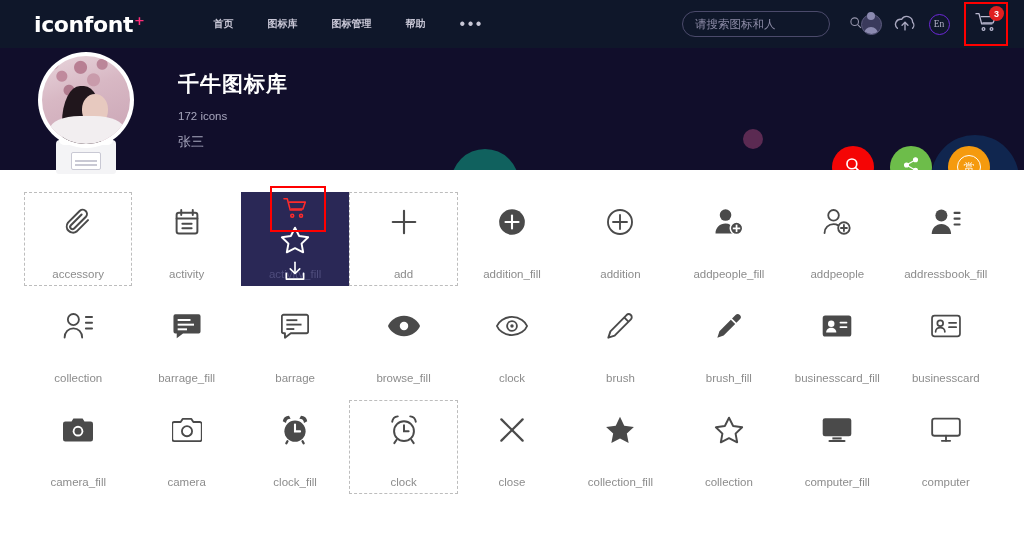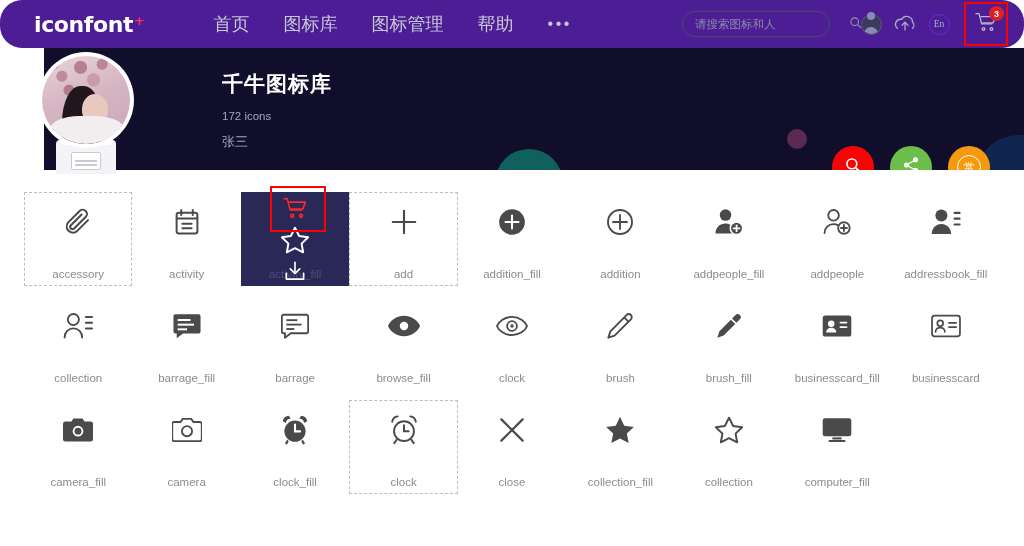--- a/index.html
+++ b/index.html
@@ -9,25 +9,24 @@
     background:#ffffff;
     color:#333;
     -webkit-font-smoothing:antialiased;
   }
   #app { position:relative; width:1024px; height:546px; overflow:hidden; }
 
   
   .header {
     position:relative;
     height:48px;
-    background:#4c1d95;
+    background:#0f172a;
     display:flex;
     align-items:center;
     z-index:30;
-    border-radius:22px;
   }
   .brand {
     margin-left:34px;
     font-size:22px;
     font-weight:bold;
     color:#ffffff;
     letter-spacing:-0.4px;
     position:relative;
     font-family:"DejaVu Sans", sans-serif;
   }
@@ -40,23 +39,24 @@
     font-weight:bold;
   }
   .nav {
     display:flex;
     align-items:center;
     margin-left:70px;
     gap:34px;
   }
   .nav-item {
     color:#c8c7d6;
-    font-size:18px;
+    font-size:10px;
     cursor:pointer;
     white-space:nowrap;
+    font-weight:bold;
   }
   .nav-dots {
     color:#c8c7d6;
     font-size:16px;
     letter-spacing:2.5px;
     cursor:pointer;
     line-height:8px;
   }
   .header-right {
     margin-left:auto;
@@ -132,21 +132,20 @@
     display:flex;align-items:center;justify-content:center;
     font-weight:bold;
   }
 
   
   .banner {
     position:relative;
     height:122px;
     background:#110e2b;
     overflow:hidden;
-    margin-left:44px;
   }
   .deco { position:absolute; border-radius:50%; }
   .deco-teal  { width:68px;height:68px;background:#10615e;left:451px;top:101px; }
   .deco-dot   { width:20px;height:20px;background:#5b2a52;left:743px;top:81px; }
   .deco-navy  { width:88px;height:88px;background:#10264f;left:931px;top:87px; }
 
   .profile {
     position:absolute;
     left:178px; top:22px;
     color:#fff;
@@ -709,16 +708,26 @@
       <div class="cell">
         <div class="glyph">
           <svg width="30" height="26" viewBox="0 0 26 22" fill="currentColor">
             <rect x="0.6" y="0.8" width="24.8" height="15.6" rx="2"></rect>
             <rect x="9" y="17.4" width="8" height="1.8"></rect>
             <rect x="5.6" y="19.6" width="14.8" height="1.8" rx="0.9"></rect>
           </svg>
         </div>
         <div class="label">computer_fill</div>
       </div>
+      <div class="cell">
+        <div class="glyph">
+          <svg width="30" height="26" viewBox="0 0 26 22" fill="none" stroke="currentColor" stroke-width="1.6" stroke-linecap="round">
+            <rect x="1" y="1.2" width="24" height="14.8" rx="2"></rect>
+            <line x1="9.4" y1="20.4" x2="16.6" y2="20.4"></line>
+            <line x1="13" y1="16" x2="13" y2="20.4"></line>
+          </svg>
+        </div>
+        <div class="label">computer</div>
+      </div>
     </div>
 
   <div class="sel-box" style="left:270px; top:186px; width:56px; height:46px;"></div>
 </div>
 
 </body></html>

